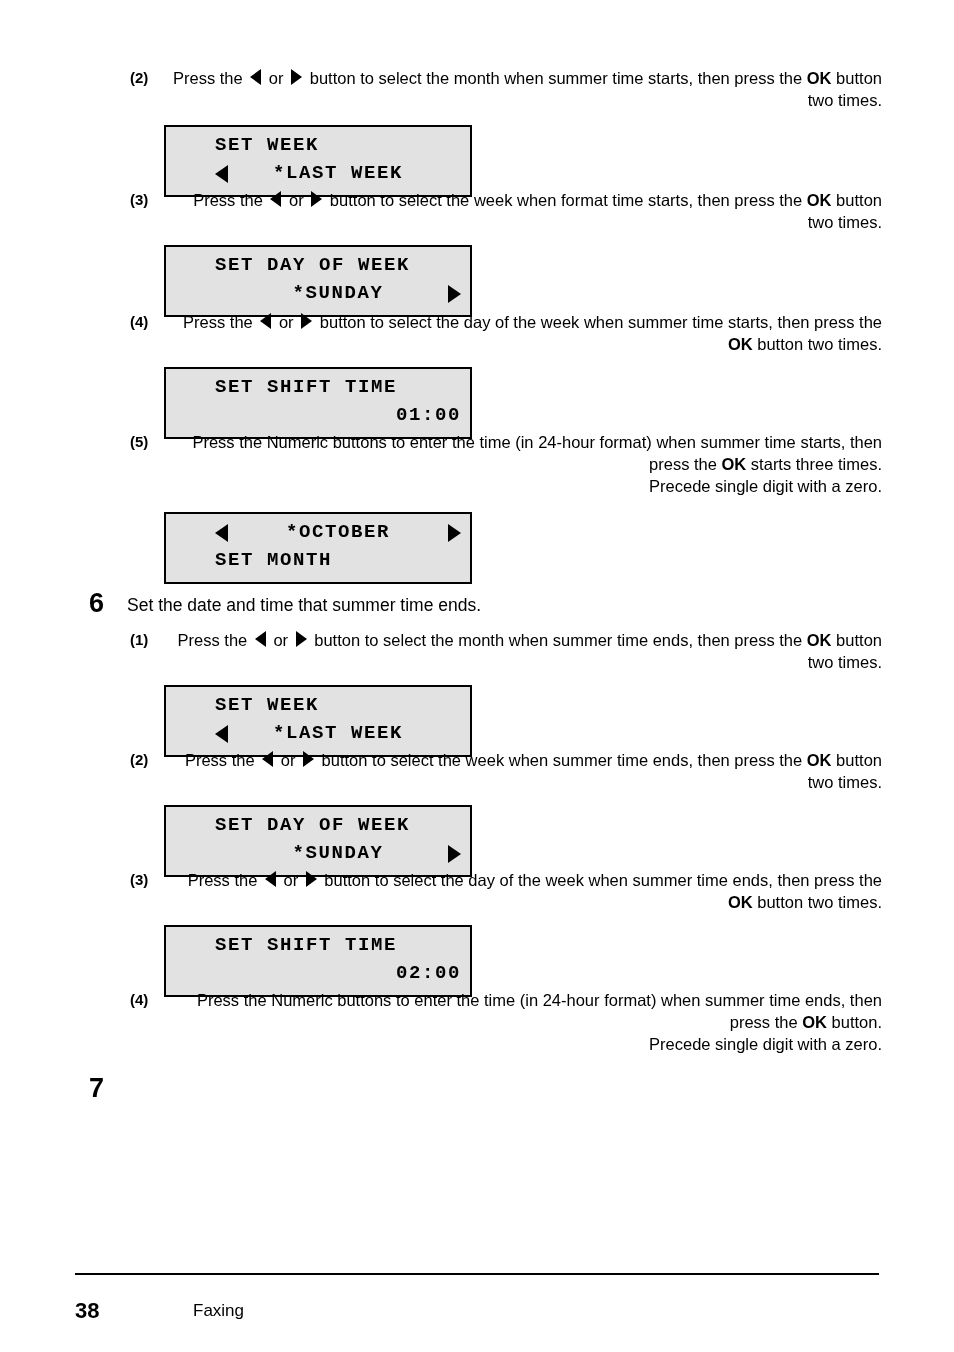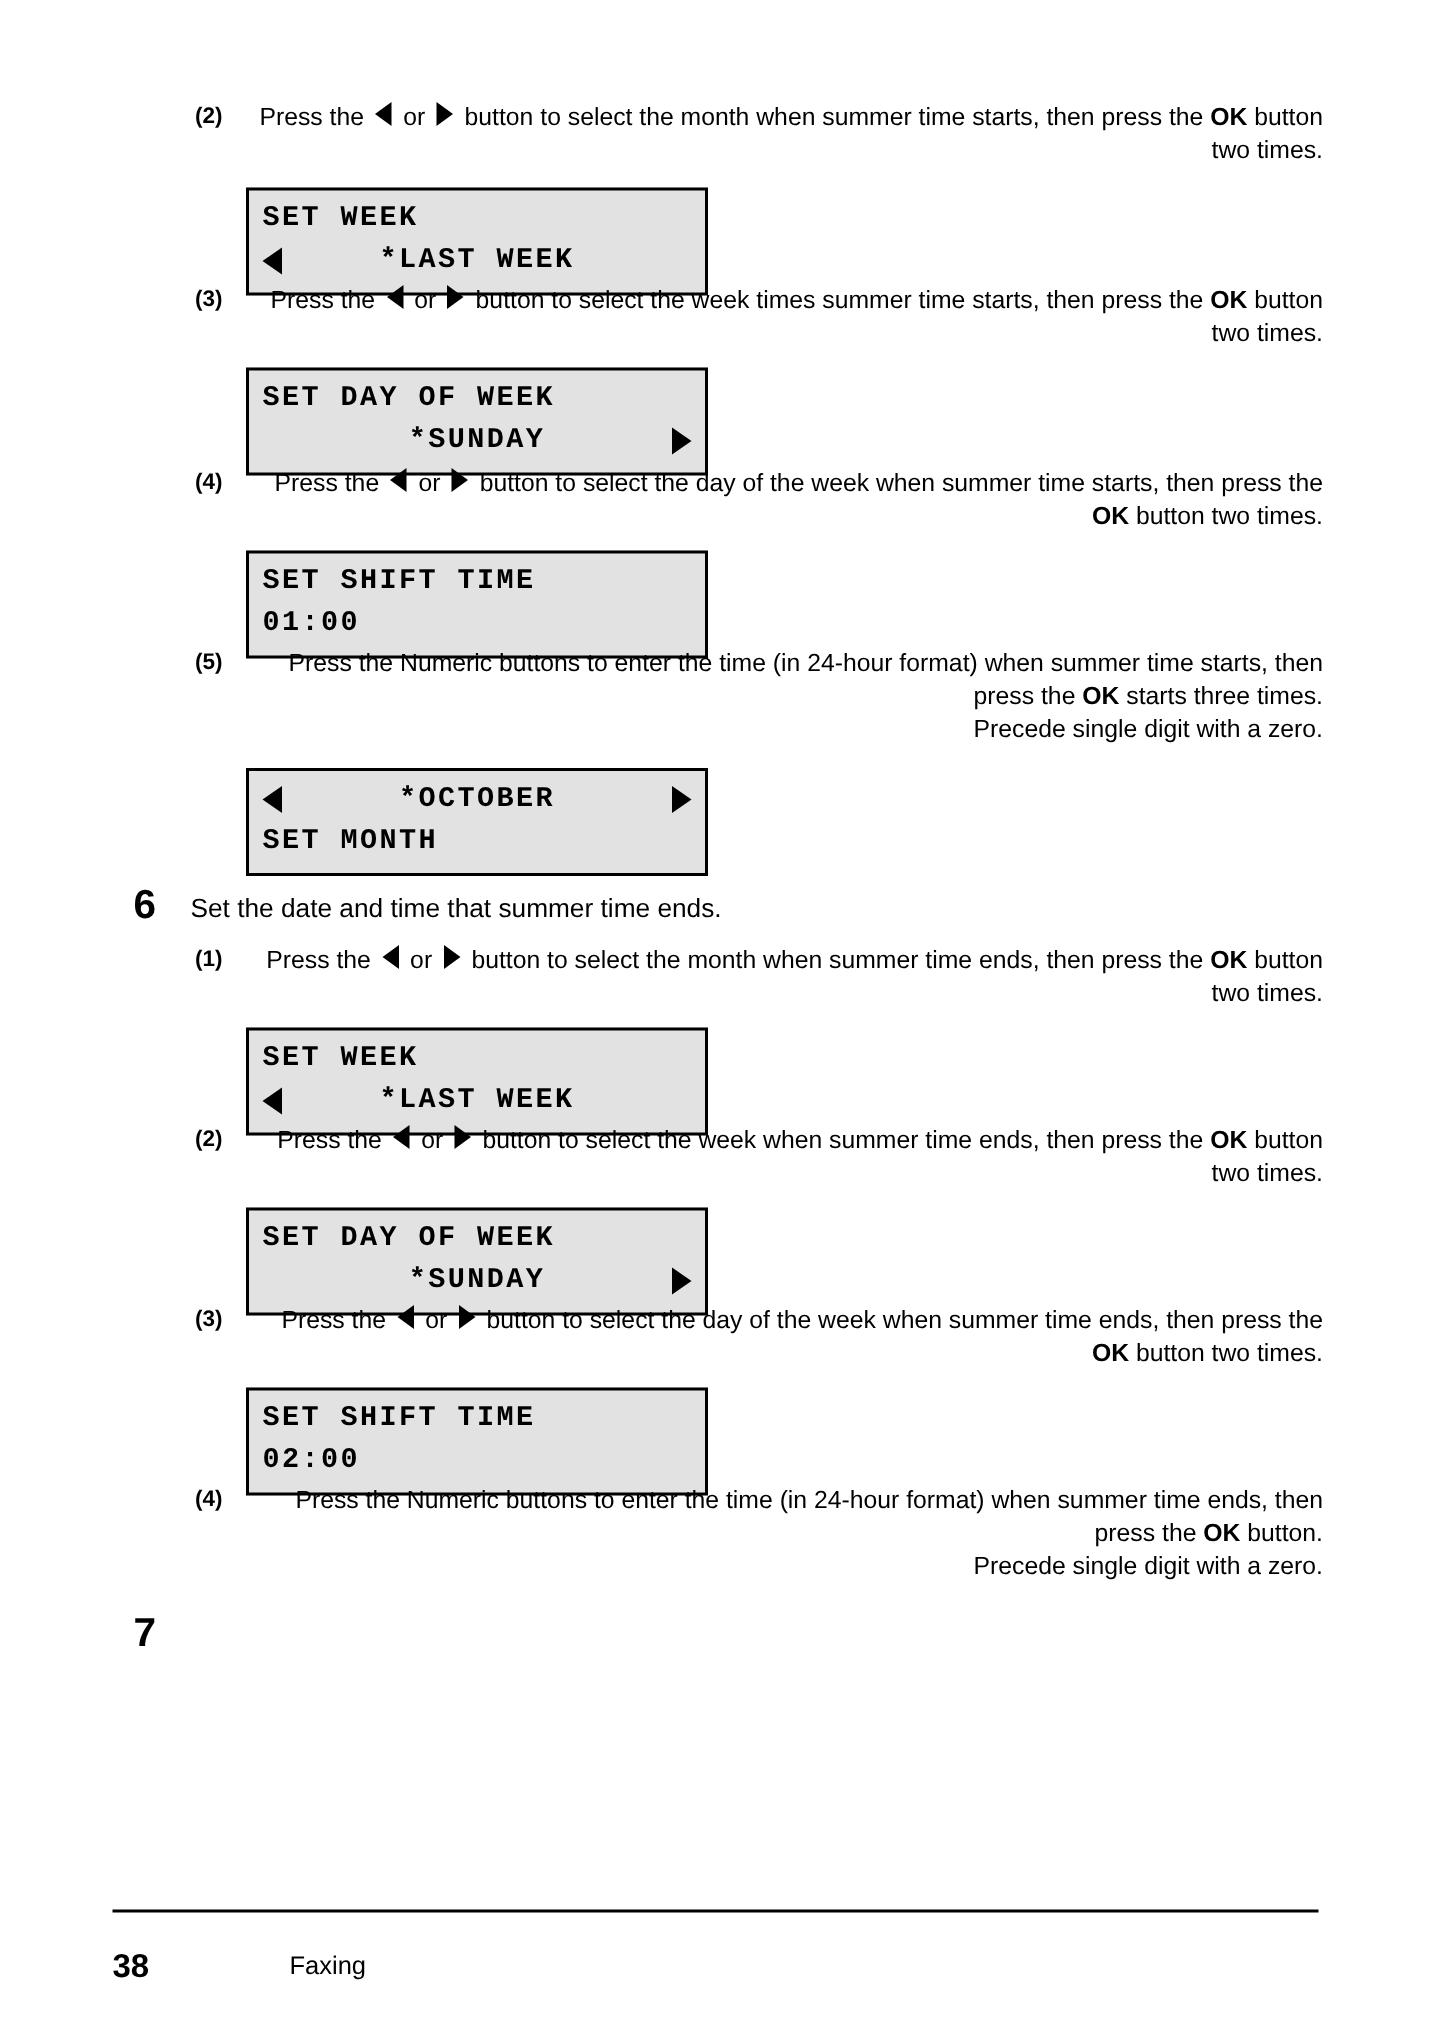--- a/index.html
+++ b/index.html
@@ -98,24 +98,25 @@
     font-weight: bold;
     font-size: 19px;
     letter-spacing: 1.6px;
     line-height: 1.45;
   }
   .lcd-row {
     display: flex;
     align-items: center;
     height: 28px;
     white-space: pre;
+    margin-left: 40px;
   }
   .lcd-row.top { justify-content: flex-start; }
   .lcd-row.mid { justify-content: center; position: relative; }
-  .lcd-row.right { justify-content: flex-start; }
+  .lcd-row.right { justify-content: flex-end; }
 
   .lcd-arrow-l, .lcd-arrow-r {
     position: absolute;
     width: 0; height: 0;
     top: 50%;
     transform: translateY(-50%);
   }
   .lcd-arrow-l {
     left: 0;
     border-top: 9px solid transparent;
@@ -165,21 +166,21 @@
       <div class="sub-step" style="position: absolute; left: 130px; top: 68px; width: 752px;">
         <div class="sub-num">(2)</div>
         <div class="sub-text"><span>Press the </span><span class="tri tri-left"></span><span> or </span><span class="tri tri-right"></span><span> button to select the month when summer time starts, then press the </span><b>OK</b><span> button two times.</span></div>
       </div>
       <div class="lcd" style="position: absolute; left: 164px; top: 125px;">
         <div class="lcd-row top">SET WEEK</div>
         <div class="lcd-row mid"><span class="lcd-arrow-l"></span><span class="lcd-center-text">*LAST WEEK</span></div>
       </div>
       <div class="sub-step" style="position: absolute; left: 130px; top: 190px; width: 752px;">
         <div class="sub-num">(3)</div>
-        <div class="sub-text"><span>Press the </span><span class="tri tri-left"></span><span> or </span><span class="tri tri-right"></span><span> button to select the week times summer time starts, then press the </span><b>OK</b><span> button two times.</span></div>
+        <div class="sub-text"><span>Press the </span><span class="tri tri-left"></span><span> or </span><span class="tri tri-right"></span><span> button to select the week when format time starts, then press the </span><b>OK</b><span> button two times.</span></div>
       </div>
       <div class="lcd" style="position: absolute; left: 164px; top: 245px;">
         <div class="lcd-row top">SET DAY OF WEEK</div>
         <div class="lcd-row mid"><span class="lcd-center-text">*SUNDAY</span><span class="lcd-arrow-r"></span></div>
       </div>
       <div class="sub-step" style="position: absolute; left: 130px; top: 312px; width: 752px;">
         <div class="sub-num">(4)</div>
         <div class="sub-text"><span>Press the </span><span class="tri tri-left"></span><span> or </span><span class="tri tri-right"></span><span> button to select the day of the week when summer time starts, then press the </span><b>OK</b><span> button two times.</span></div>
       </div>
       <div class="lcd" style="position: absolute; left: 164px; top: 367px;">

